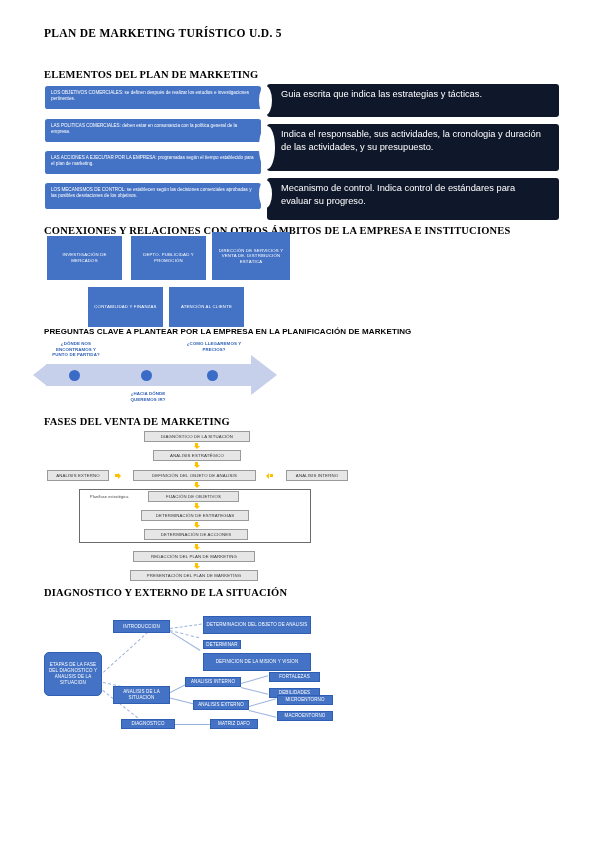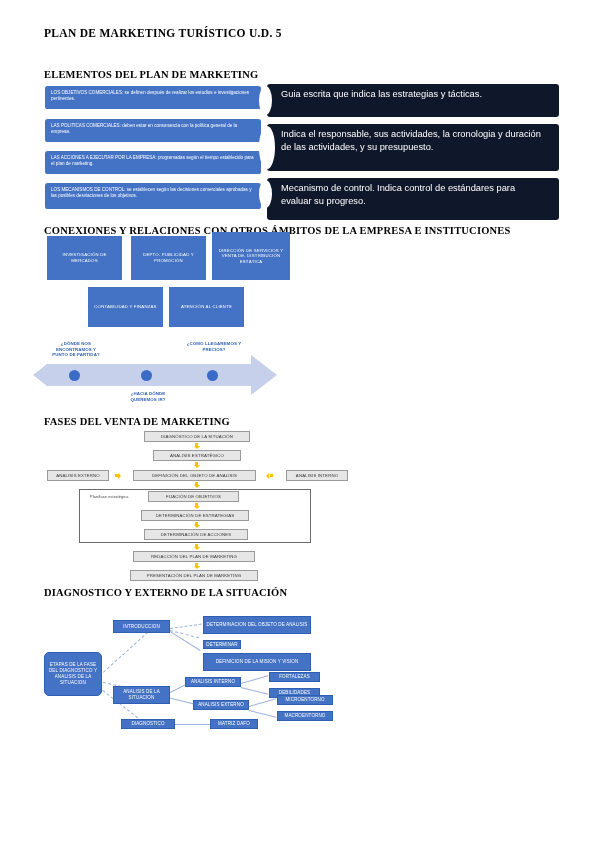--- a/index.html
+++ b/index.html
@@ -259,20 +259,21 @@
 
   <div class="section-head" style="left:44px; top:219px;margin-top:6px;">CONEXIONES Y RELACIONES CON OTROS ÁMBITOS DE LA EMPRESA E INSTITUCIONES</div>
 
   <div class="cx-box" style="left:47px; top:236px; width:75px; height:44px;">INVESTIGACIÓN DE MERCADOS</div>
   <div class="cx-box" style="left:131px; top:236px; width:75px; height:44px;">DEPTO. PUBLICIDAD Y PROMOCIÓN</div>
   <div class="cx-box" style="left:212px; top:232px; width:78px; height:48px;">DIRECCIÓN DE SERVICIOS Y VENTA DE. DISTRIBUCIÓN ESTÁTICA</div>
 
   <div class="cx-box" style="left:88px; top:287px; width:75px; height:40px;">CONTABILIDAD Y FINANZAS</div>
   <div class="cx-box" style="left:169px; top:287px; width:75px; height:40px;">ATENCIÓN AL CLIENTE</div>
 
+  <div class="section-head sans" style="left:44px; top:327px;">PREGUNTAS CLAVE A PLANTEAR POR LA EMPRESA EN LA PLANIFICACIÓN DE MARKETING</div>
 
   <div class="arrow-tail"></div>
   <div class="arrow-band"></div>
   <div class="arrow-head"></div>
 
   <div class="arrow-dot" style="left:69px;"></div>
   <div class="arrow-dot" style="left:141px;"></div>
   <div class="arrow-dot" style="left:207px;"></div>
 
   <div class="q-label" style="left:48px; top:341px; width:56px;">¿DÓNDE NOS ENCONTRAMOS Y PUNTO DE PARTIDA?</div>

